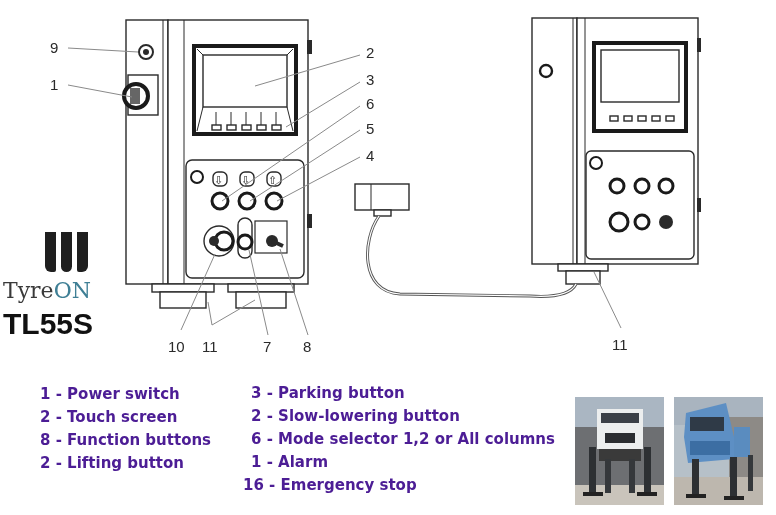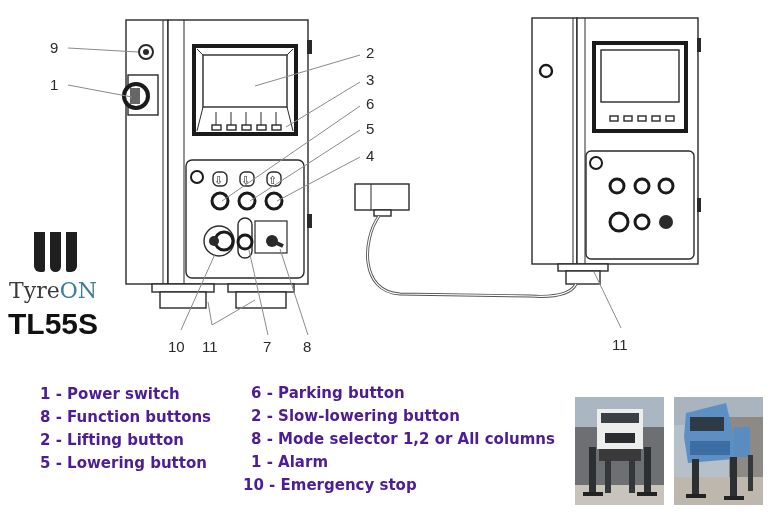--- a/index.html
+++ b/index.html
@@ -4,21 +4,21 @@
 <style>
   html, body { margin:0; padding:0; background:#ffffff; }
   body { width:776px; height:515px; position:relative; overflow:hidden; font-family:"Liberation Sans", sans-serif; }
   #diagram { position:absolute; left:0; top:0; width:776px; height:515px; }
   .callout { font-family:"Liberation Sans", sans-serif; font-size:15px; fill:#2a2a2a; }
   .leader { stroke:#8a8a8a; stroke-width:1; fill:none; }
   .box { fill:#ffffff; stroke:#2a2a2a; stroke-width:1.4; }
   .thin { fill:none; stroke:#2a2a2a; stroke-width:1; }
   .dark { fill:#2a2a2a; }
   .btn { fill:#ffffff; stroke:#1a1a1a; stroke-width:3; }
-  .logo { position:absolute; left:4px; top:232px; width:110px; text-align:center; }
+  .logo { position:absolute; left:15px; top:232px; width:110px; text-align:left; }
   .logo-bars { display:flex; justify-content:center; gap:5px; height:40px; margin-left:-8px; }
   .logo-bars span { width:11px; height:40px; background:#1f1f1f; border-radius:0 0 6px 6px; }
   .logo-bars span:first-child { border-radius:0 0 2px 6px; }
   .logo-bars span:last-child { border-radius:0 0 6px 2px; }
   .brand { font-family:"DejaVu Serif", serif; font-size:22px; margin-top:6px; margin-left:-12px; letter-spacing:0; }
   .brand .tyre { color:#3a3a3a; }
   .brand .on { color:#3f7f95; }
   .model { font-family:"Liberation Sans", sans-serif; font-weight:bold; font-size:30px; color:#111; margin-top:4px; margin-left:-12px; }
   .legend { position:absolute; font-family:"DejaVu Sans", sans-serif; font-weight:bold; font-size:15px; color:#4c1d95; line-height:23px; }
   .legend-left { left:40px; top:383px; }
@@ -180,30 +180,30 @@
       <span></span>
       <span></span>
       <span></span>
     </div>
   <div class="brand"><span class="tyre">Tyre</span><span class="on">ON</span></div>
   <div class="model">TL55S</div>
 </div>
 
 <div class="legend legend-left">
   <div>1 - Power switch</div>
+  <div>2 - Touch screen</div>
   <div>8 - Function buttons</div>
   <div>2 - Lifting button</div>
-  <div>5 - Lowering button</div>
 </div>
 <div class="legend legend-right">
-  <div style="padding-left:8px">6 - Parking button</div>
+  <div style="padding-left:8px">3 - Parking button</div>
   <div style="padding-left:8px">2 - Slow-lowering button</div>
-  <div style="padding-left:8px">8 - Mode selector 1,2 or All columns</div>
+  <div style="padding-left:8px">6 - Mode selector 1,2 or All columns</div>
   <div style="padding-left:8px">1 - Alarm</div>
-  <div>10 - Emergency stop</div>
+  <div>16 - Emergency stop</div>
 </div>
 
 <div class="photo photo1">
   <svg width="89" height="108" viewBox="0 0 89 108">
     <rect width="89" height="108" fill="#b9c3cc"></rect>
     <rect y="0" width="89" height="30" fill="#aab6c2"></rect>
     <rect y="30" width="89" height="58" fill="#6d6f72"></rect>
     <rect y="88" width="89" height="20" fill="#c9c4bb"></rect>
     <rect x="22" y="12" width="46" height="40" fill="#eceeee"></rect>
     <rect x="26" y="16" width="38" height="10" fill="#3b4047"></rect>

